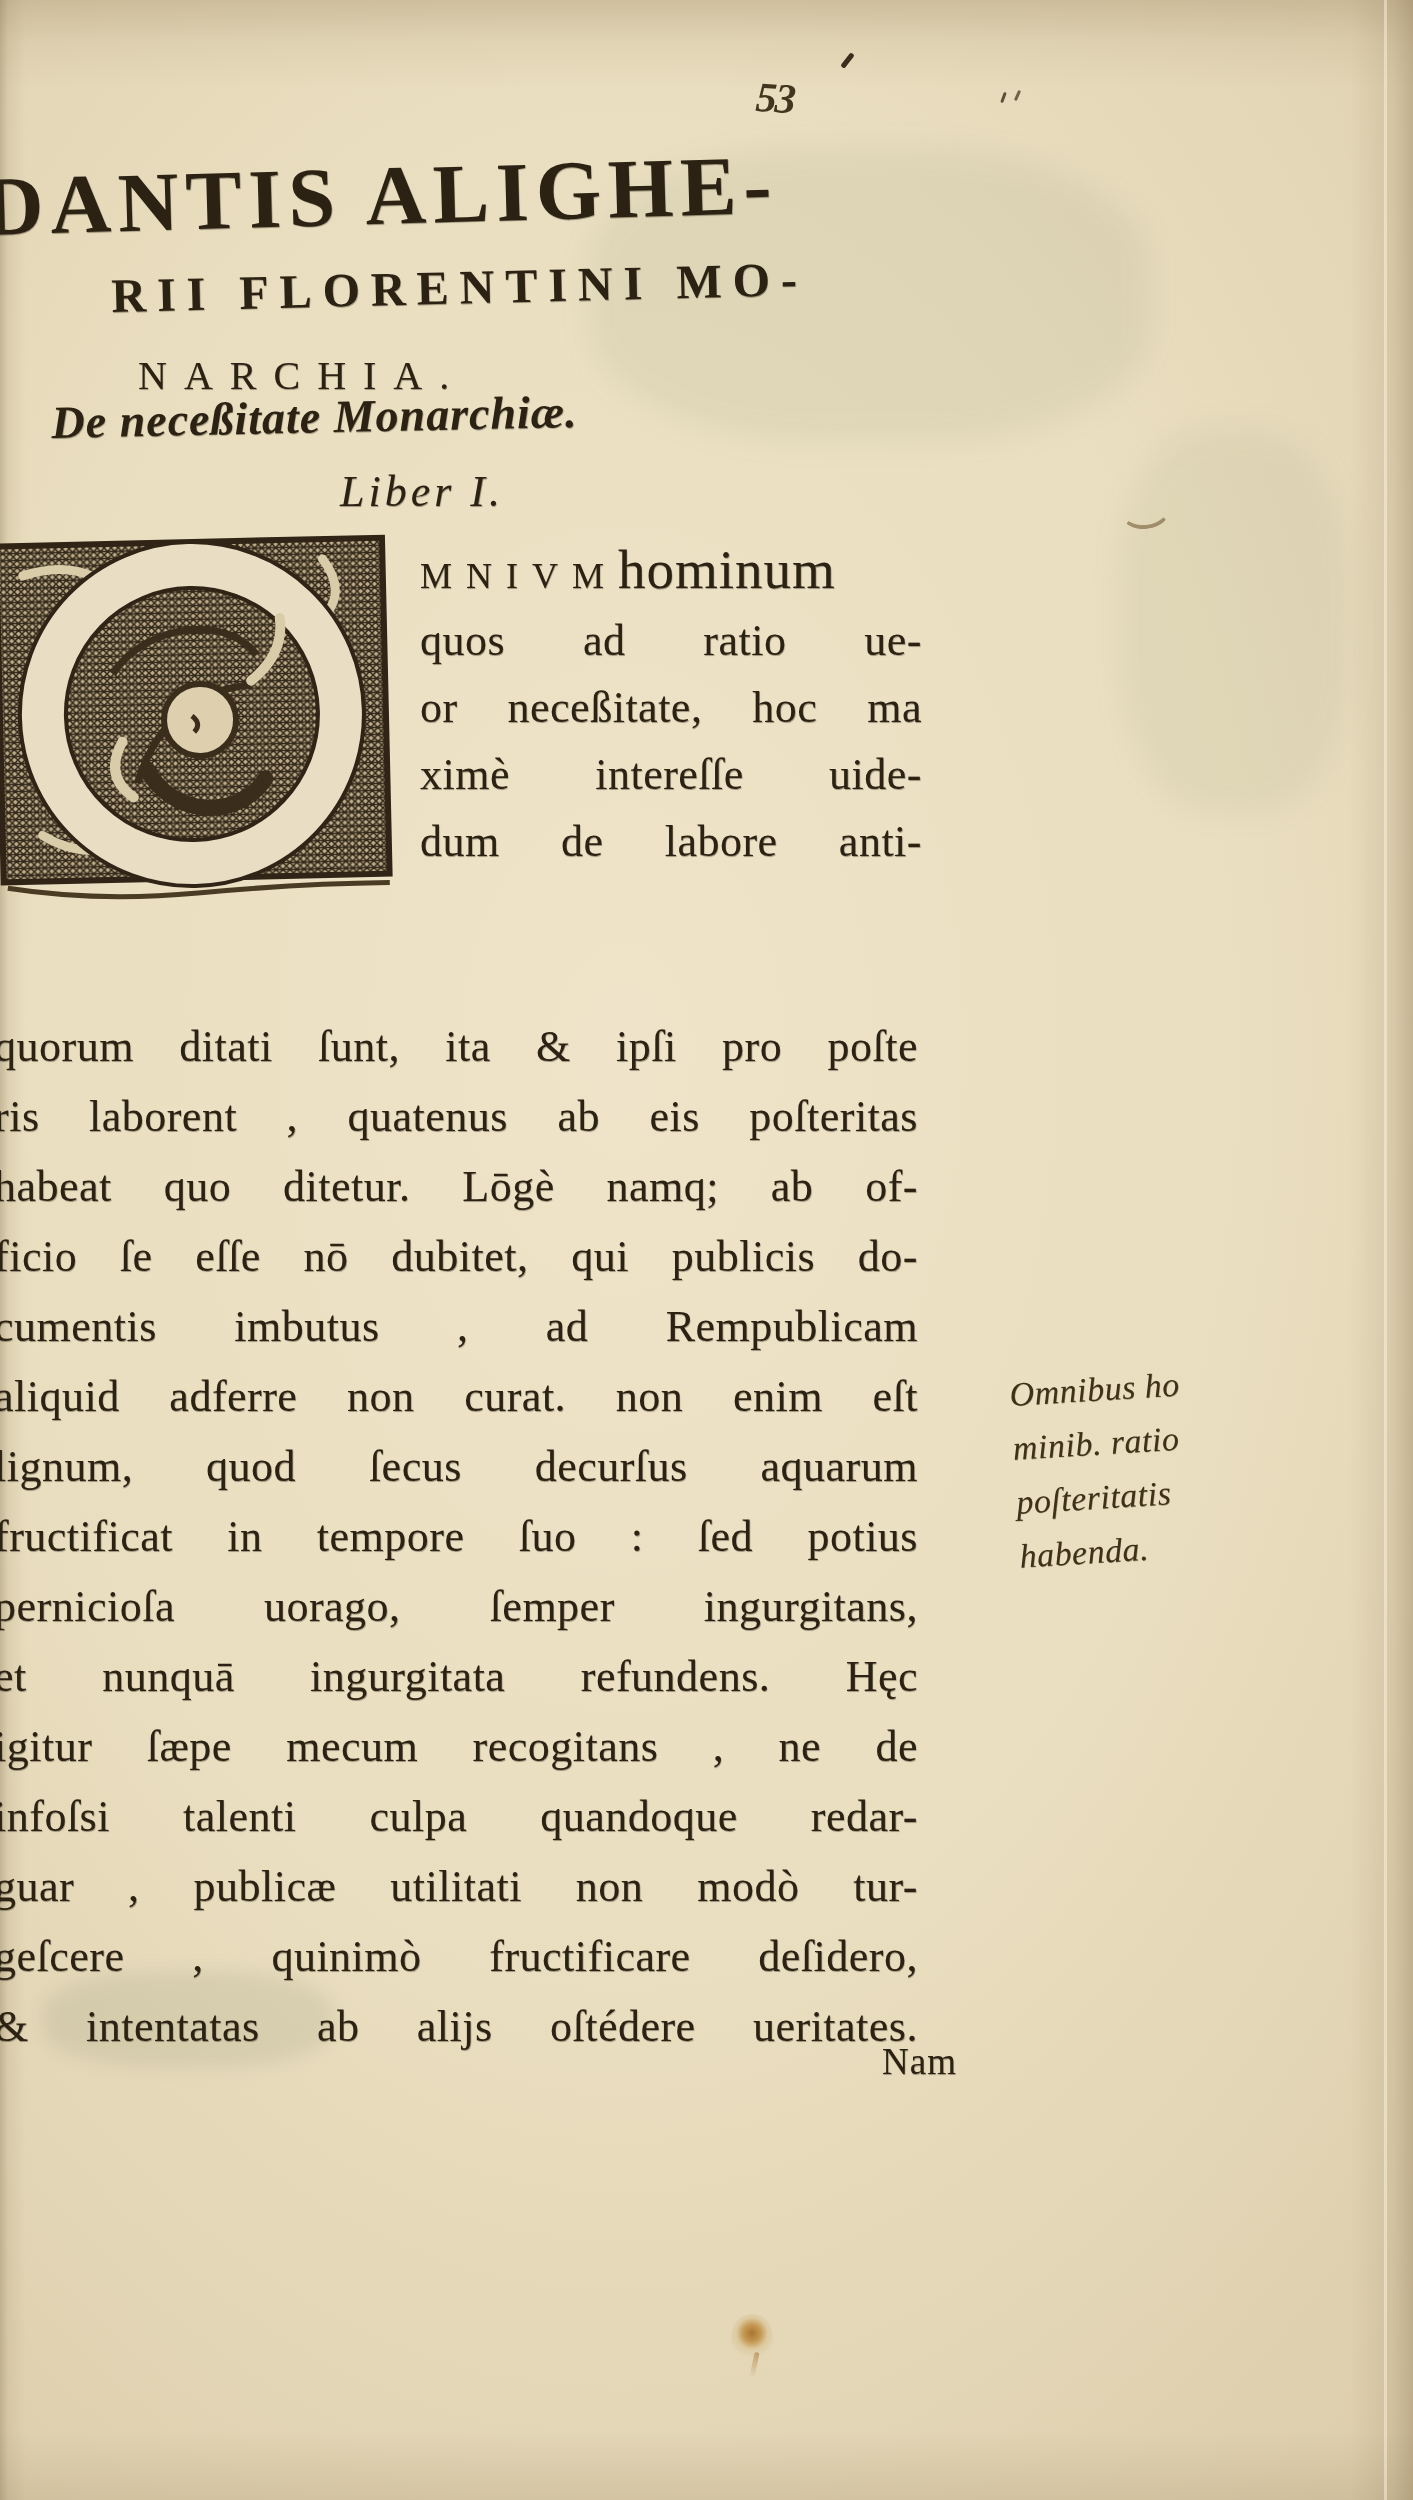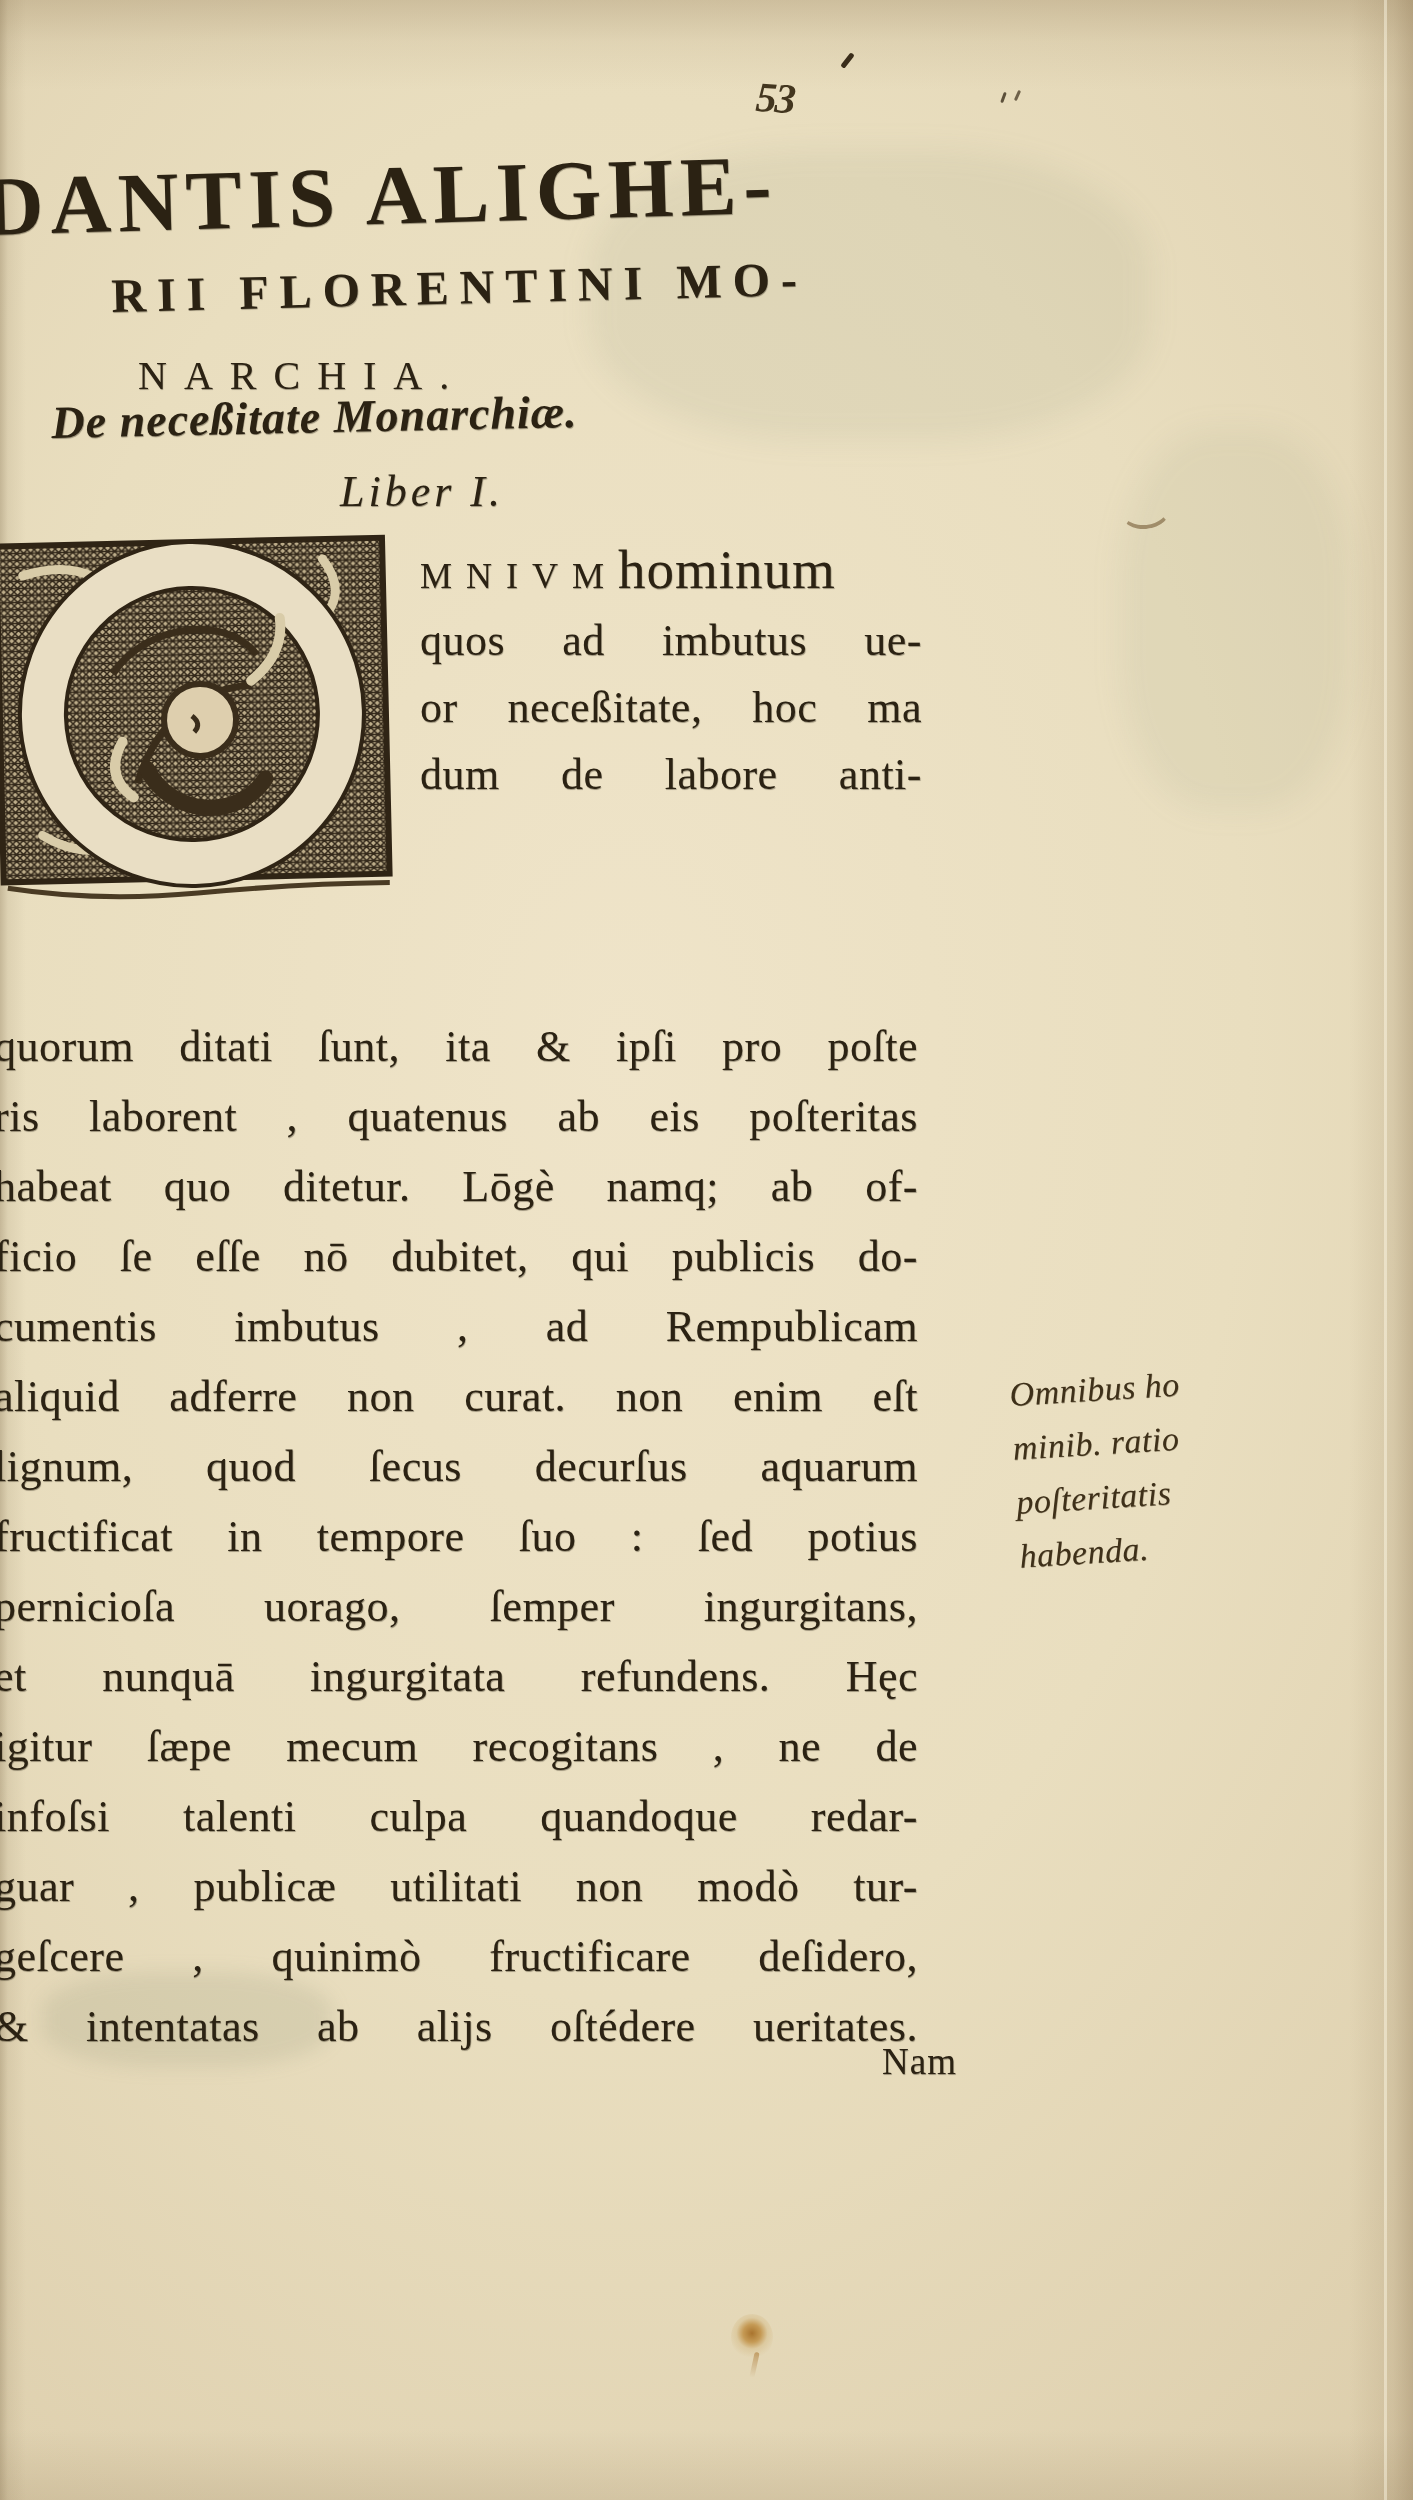--- a/index.html
+++ b/index.html
@@ -114,22 +114,23 @@
       <path d="M126,208 q-20,34 10,56 M256,150 q34,-26 30,-62" stroke="#d9cca9" stroke-width="10" fill="none" stroke-linecap="round"></path>
     </g>
   </svg>
 
   <div class="abs incipit ink">
     <span class="caps">MNIVM</span><span class="rest">hominum</span>
   </div>
 
   <div class="indent-stack ink">
 
-  <div class="bline">quos ad imbutus ue-</div>
+  <div class="bline">quos ad ratio ue-</div>
       <div class="bline">or neceßitate, hoc ma</div>
+      <div class="bline">ximè intereſſe uide-</div>
       <div class="bline">dum de labore anti-</div>
     </div>
 
   <div class="full-stack ink">
 
   <div class="bline">quorum ditati ſunt, ita &amp; ipſi pro poſte</div>
       <div class="bline">ris laborent , quatenus ab eis poſteritas</div>
       <div class="bline">habeat quo ditetur. Lōgè namq; ab of-</div>
       <div class="bline">ficio ſe eſſe nō dubitet, qui publicis do-</div>
       <div class="bline">cumentis imbutus , ad Rempublicam</div>

